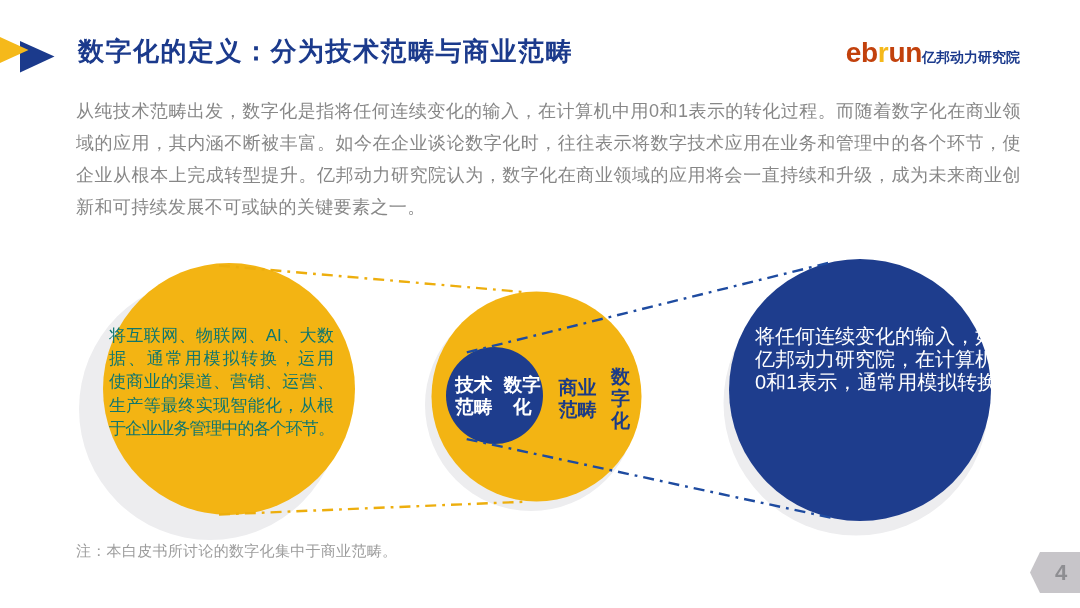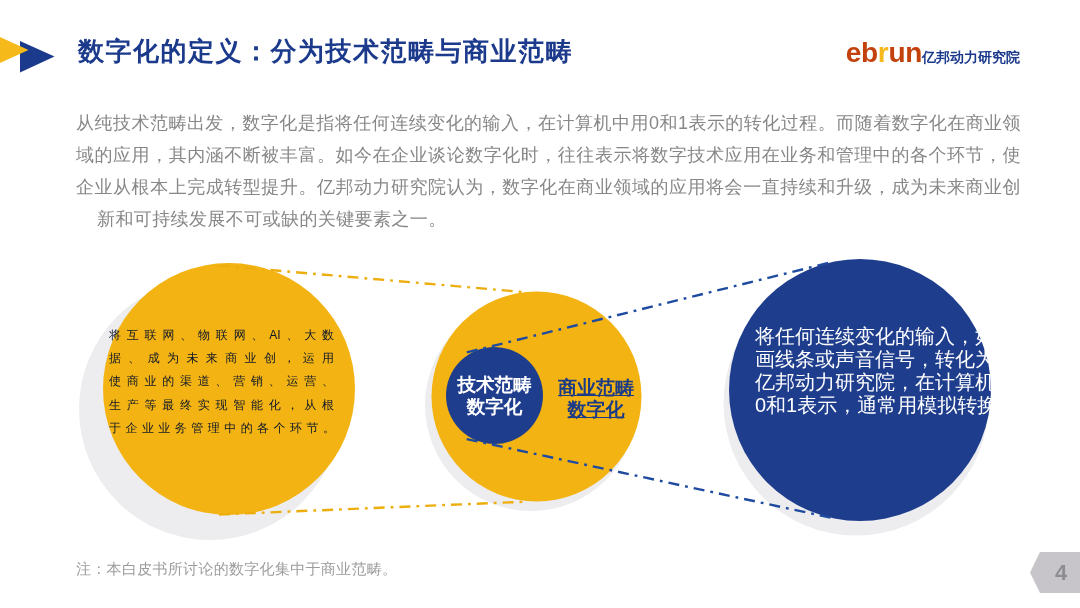--- a/index.html
+++ b/index.html
@@ -18,46 +18,46 @@
     letter-spacing:1.5px;white-space:nowrap;line-height:30px;
   }
   .brand{position:absolute;right:60px;top:39px;height:30px;display:flex;align-items:baseline;}
   .brand .latin{font-size:28px;font-weight:bold;letter-spacing:-0.3px;line-height:28px;}
   .brand .latin .b1{color:#c2410c;}
   .brand .latin .acc{color:#f5b91a;}
   .brand .cn{font-size:14px;font-weight:bold;color:#1b3a8c;letter-spacing:0;}
 
   
   .intro{
-    position:absolute;left:76px;top:107px;width:945px;
+    position:absolute;left:76px;top:95px;width:945px;
     font-size:18px;line-height:32px;color:#878787;
     letter-spacing:0.4px;
   }
   .jline{text-align:justify;text-align-last:justify;text-justify:inter-character;white-space:nowrap;}
   .jline.tight{letter-spacing:-0.95px;}
-  .intro .last{text-align-last:left;margin-left:21px;}
+  .intro .last{text-align-last:left;}
 
   
   .diagram-svg{position:absolute;left:0;top:0;width:1080px;height:608px;}
   .circle-text{
-    position:absolute;color:#0f172a;font-weight:500;
-    font-size:12px;line-height:23.2px;letter-spacing:0;
+    position:absolute;color:#0f766e;font-weight:500;
+    font-size:17px;line-height:23.2px;letter-spacing:0;
   }
   .circle-text.left{left:109px;top:324px;width:225px;}
   .circle-text.right{left:755px;top:325px;width:210px;color:#ffffff;font-size:20px;line-height:22.9px;}
   .bubble-label{
-    position:absolute;display:flex;flex-direction:column;justify-content:center;align-items:center;
+    position:absolute;display:flex;flex-direction:row;justify-content:center;align-items:center;
     font-weight:bold;text-align:center;
   }
   .bubble-label.tech{left:446px;top:347px;width:97px;height:97px;color:#ffffff;font-size:18.5px;line-height:22px;}
-  .bubble-label.biz{left:553px;top:377px;width:86px;height:44px;color:#1c3b86;font-size:19px;line-height:22px;text-decoration:underline;}
+  .bubble-label.biz{left:553px;top:377px;width:86px;height:44px;color:#1c3b86;font-size:19px;line-height:22px;}
 
   
   .note{
-    position:absolute;left:76px;top:560px;
+    position:absolute;left:76px;top:542px;
     font-size:15px;color:#9c9c9c;letter-spacing:0.3px;
   }
   .page-badge{position:absolute;right:0;top:552px;width:50px;height:41px;}
   .page-badge svg{position:absolute;inset:0;}
   .page-badge .num{
     position:absolute;inset:0;display:flex;align-items:center;justify-content:center;
     padding-left:12px;font-size:22px;font-weight:bold;color:#8e8e92;
   }
 </style>
 </head>
@@ -98,39 +98,38 @@
     <g stroke-width="2.4" fill="none" stroke-dasharray="11 6 2.8 6">
       <line x1="219" y1="265.5" x2="527.4" y2="292.4" stroke="#edae0d"></line>
       <line x1="219" y1="514.5" x2="527.4" y2="501.6" stroke="#edae0d"></line>
       <line x1="466.8" y1="352.4" x2="832.3" y2="262" stroke="#1e4ba0"></line>
       <line x1="466.7" y1="439.1" x2="832.3" y2="518" stroke="#1e4ba0"></line>
     </g>
   </svg>
 
   <div class="circle-text left">
     <div class="jline">将互联网、物联网、AI、大数</div>
-    <div class="jline">据、成为未来商业创，运用</div>
+    <div class="jline">据、通常用模拟转换，运用</div>
     <div class="jline">使商业的渠道、营销、运营、</div>
     <div class="jline">生产等最终实现智能化，从根</div>
     <div class="jline tight">于企业业务管理中的各个环节。</div>
   </div>
 
   <div class="bubble-label tech">
     <div>技术范畴</div>
     <div>数字化</div>
   </div>
 
   <div class="bubble-label biz">
     <div>商业范畴</div>
     <div>数字化</div>
   </div>
 
   <div class="circle-text right">
     <div class="jline">将任何连续变化的输入，如图</div>
-    <div class="jline">画线条或声音信号，转化为一</div>
     <div class="jline">亿邦动力研究院，在计算机中用</div>
     <div class="jline">0和1表示，通常用模拟转换</div>
   </div>
 
   <div class="note">注：本白皮书所讨论的数字化集中于商业范畴。</div>
 
   <div class="page-badge">
     <svg viewBox="0 0 50 41">
       <polygon points="0,20.5 10,0 50,0 50,41 10,41" fill="#c7c5c9"></polygon>
     </svg>

